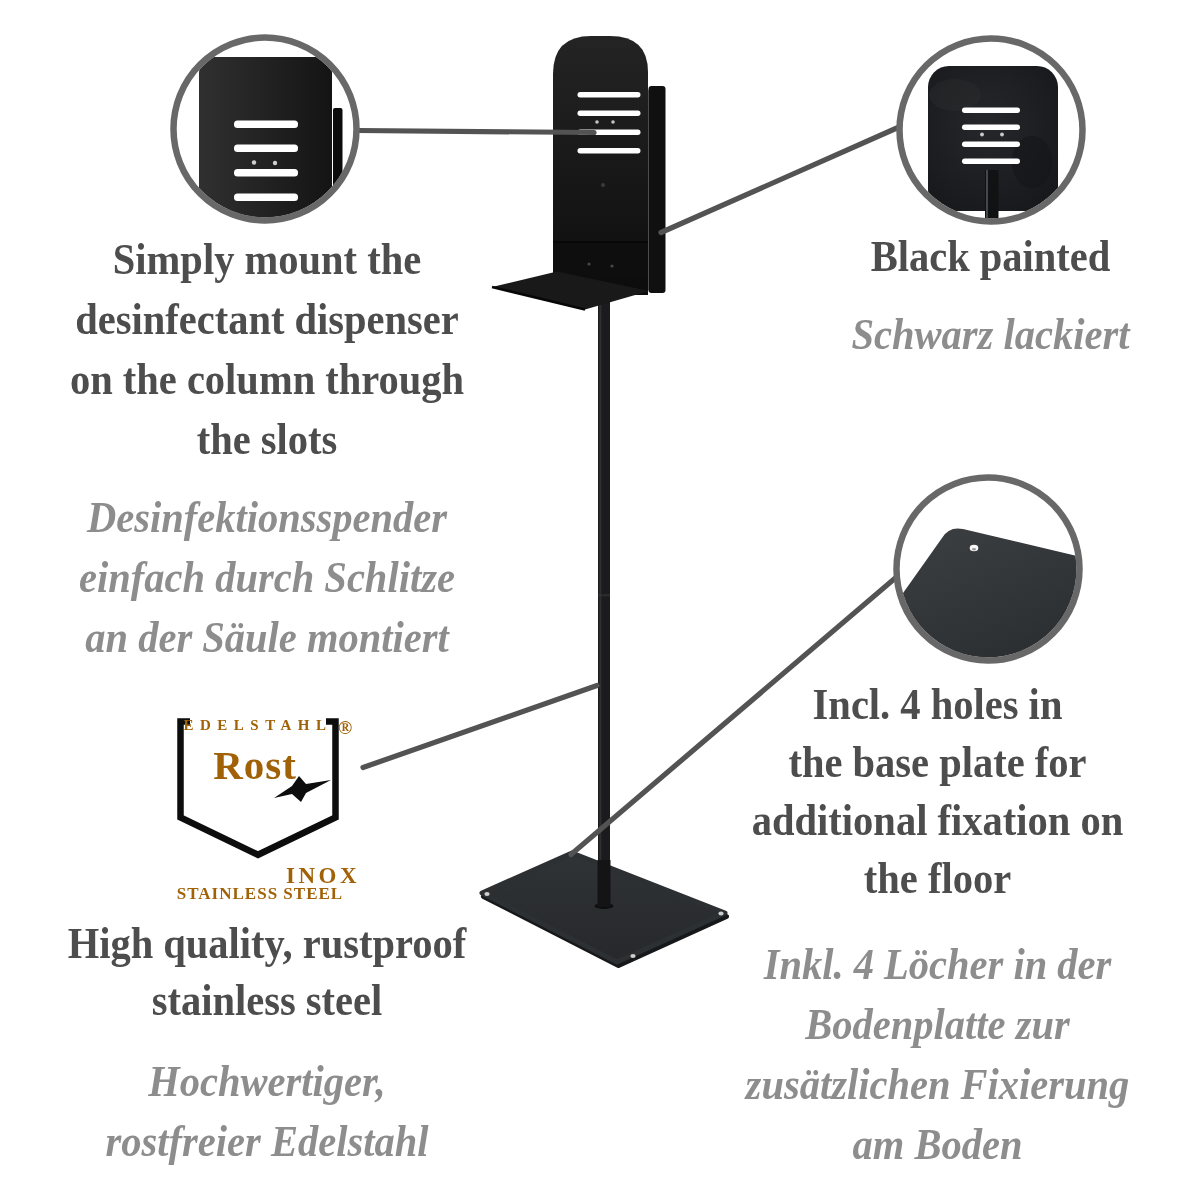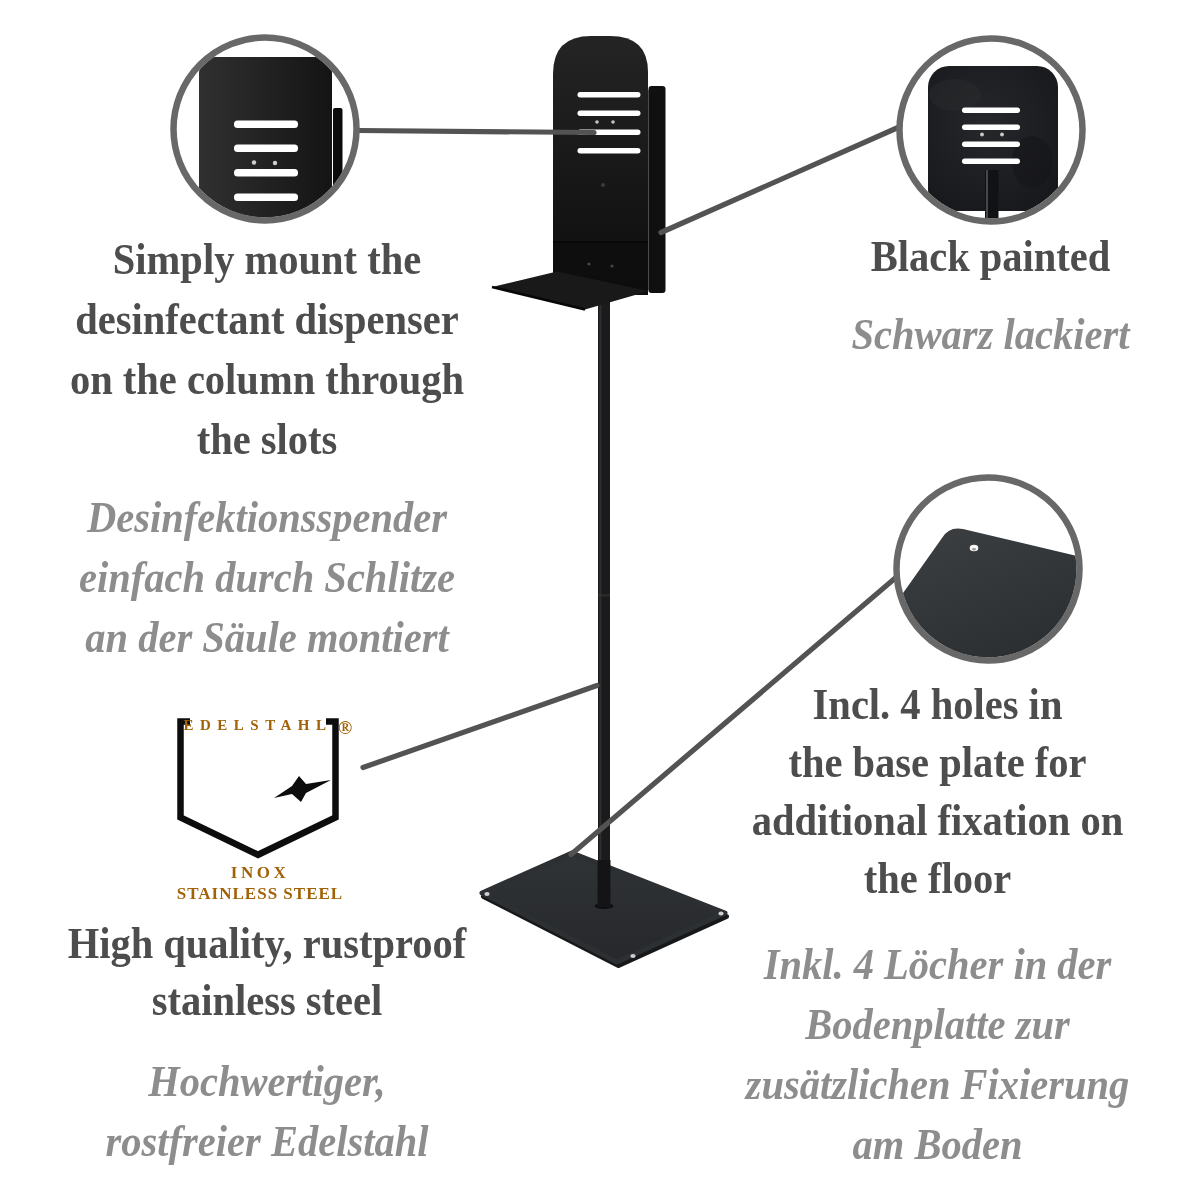--- a/index.html
+++ b/index.html
@@ -177,17 +177,18 @@
     <div>rostfreier Edelstahl</div>
   </div>
 
   <div class="logo">
     <svg class="layer" width="200" height="215" viewBox="0 0 200 215">
       <path d="M 30,16.5 L 20.5,16.5 L 20.5,112.5 L 98,149.8 L 175.5,112.5 L 175.5,16.5 L 166,16.5" fill="none" stroke="#0d0d0d" stroke-width="6.5" stroke-linejoin="miter"></path>
       <polygon points="114,93 132,81 139,71 146,79 171,75 146,88 141,97 132,89" fill="#0d0d0d"></polygon>
     </svg>
     <div class="lt" style="left:21px;top:13px;width:154px;font-size:15px;letter-spacing:6.5px;">EDELSTAHL</div>
     <div class="lt" style="left:172px;top:13px;width:26px;font-size:19px;">®</div>
-    <div class="lt" style="left:0px;top:159px;width:200px;font-size:17px;letter-spacing:3.5px;">INOX</div>
+    <div class="lt" style="left:0px;top:40px;width:190px;font-size:41px;letter-spacing:1px;">Rost</div>
+    <div class="lt" style="left:0px;top:159px;width:200px;font-size:23px;letter-spacing:3.5px;text-align:right;">INOX</div>
     <div class="lt" style="left:0px;top:180px;width:200px;font-size:17px;letter-spacing:1px;">STAINLESS STEEL</div>
   </div>
 
 </div>
 
 </body></html>

